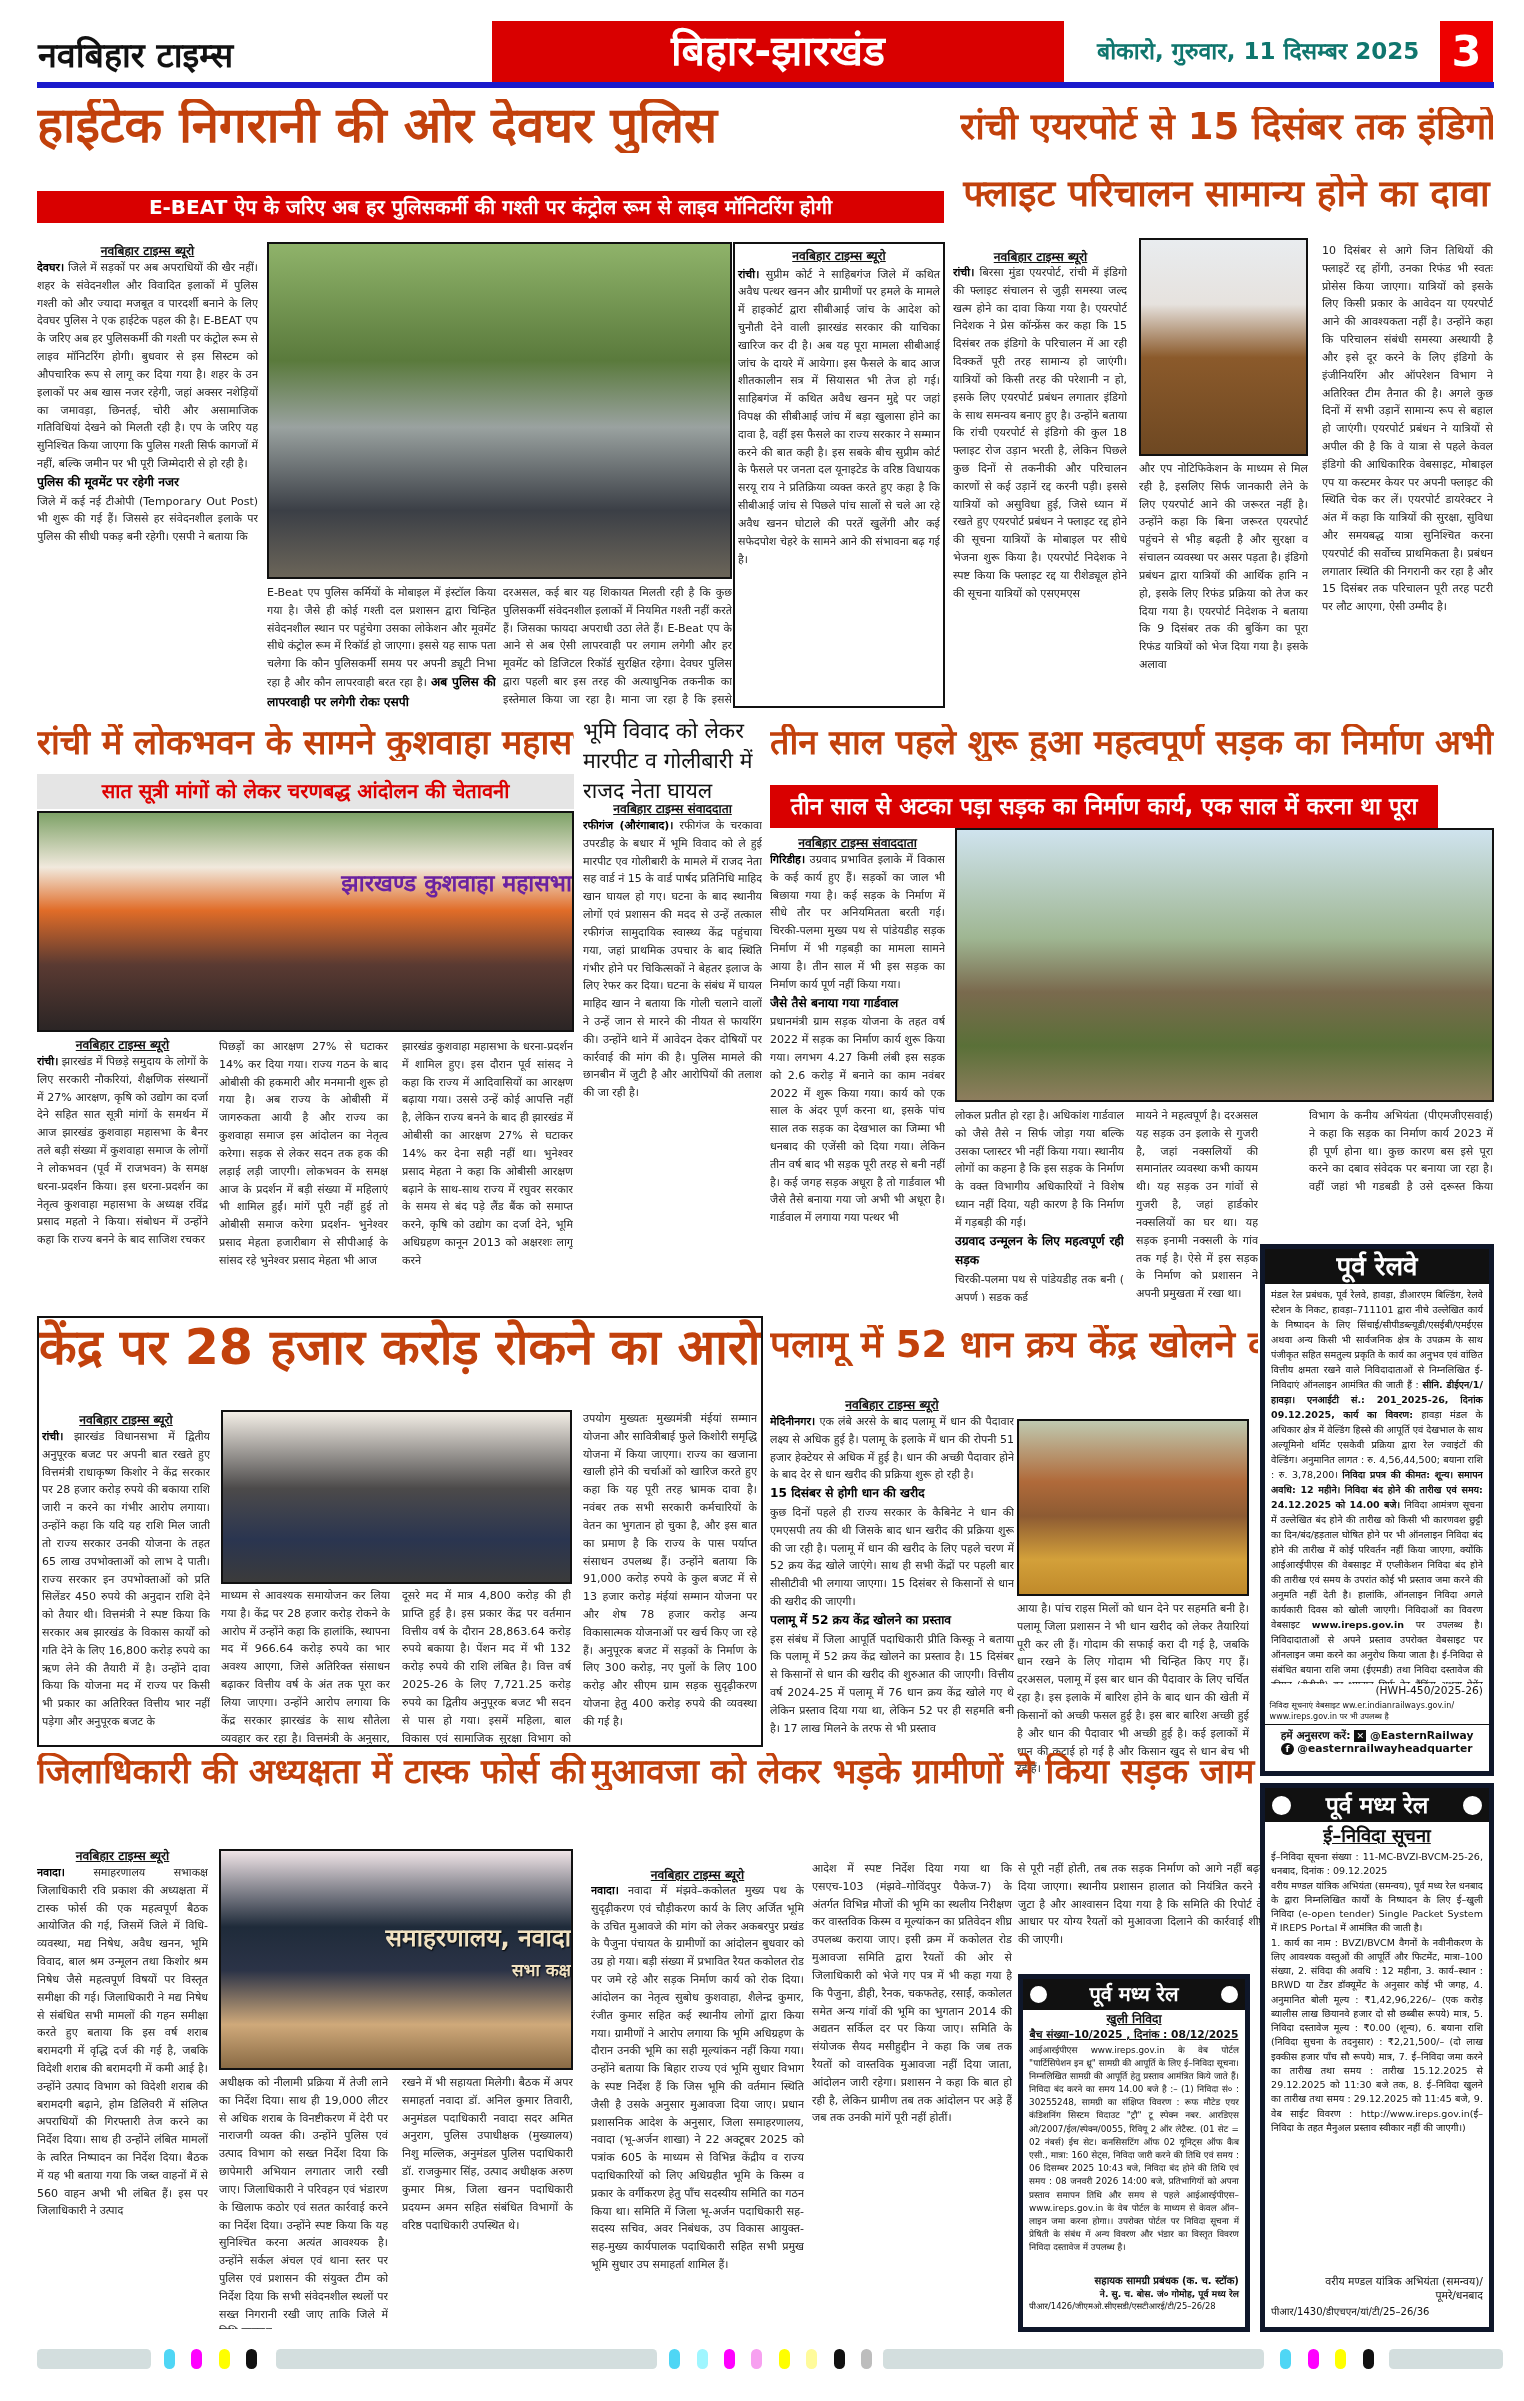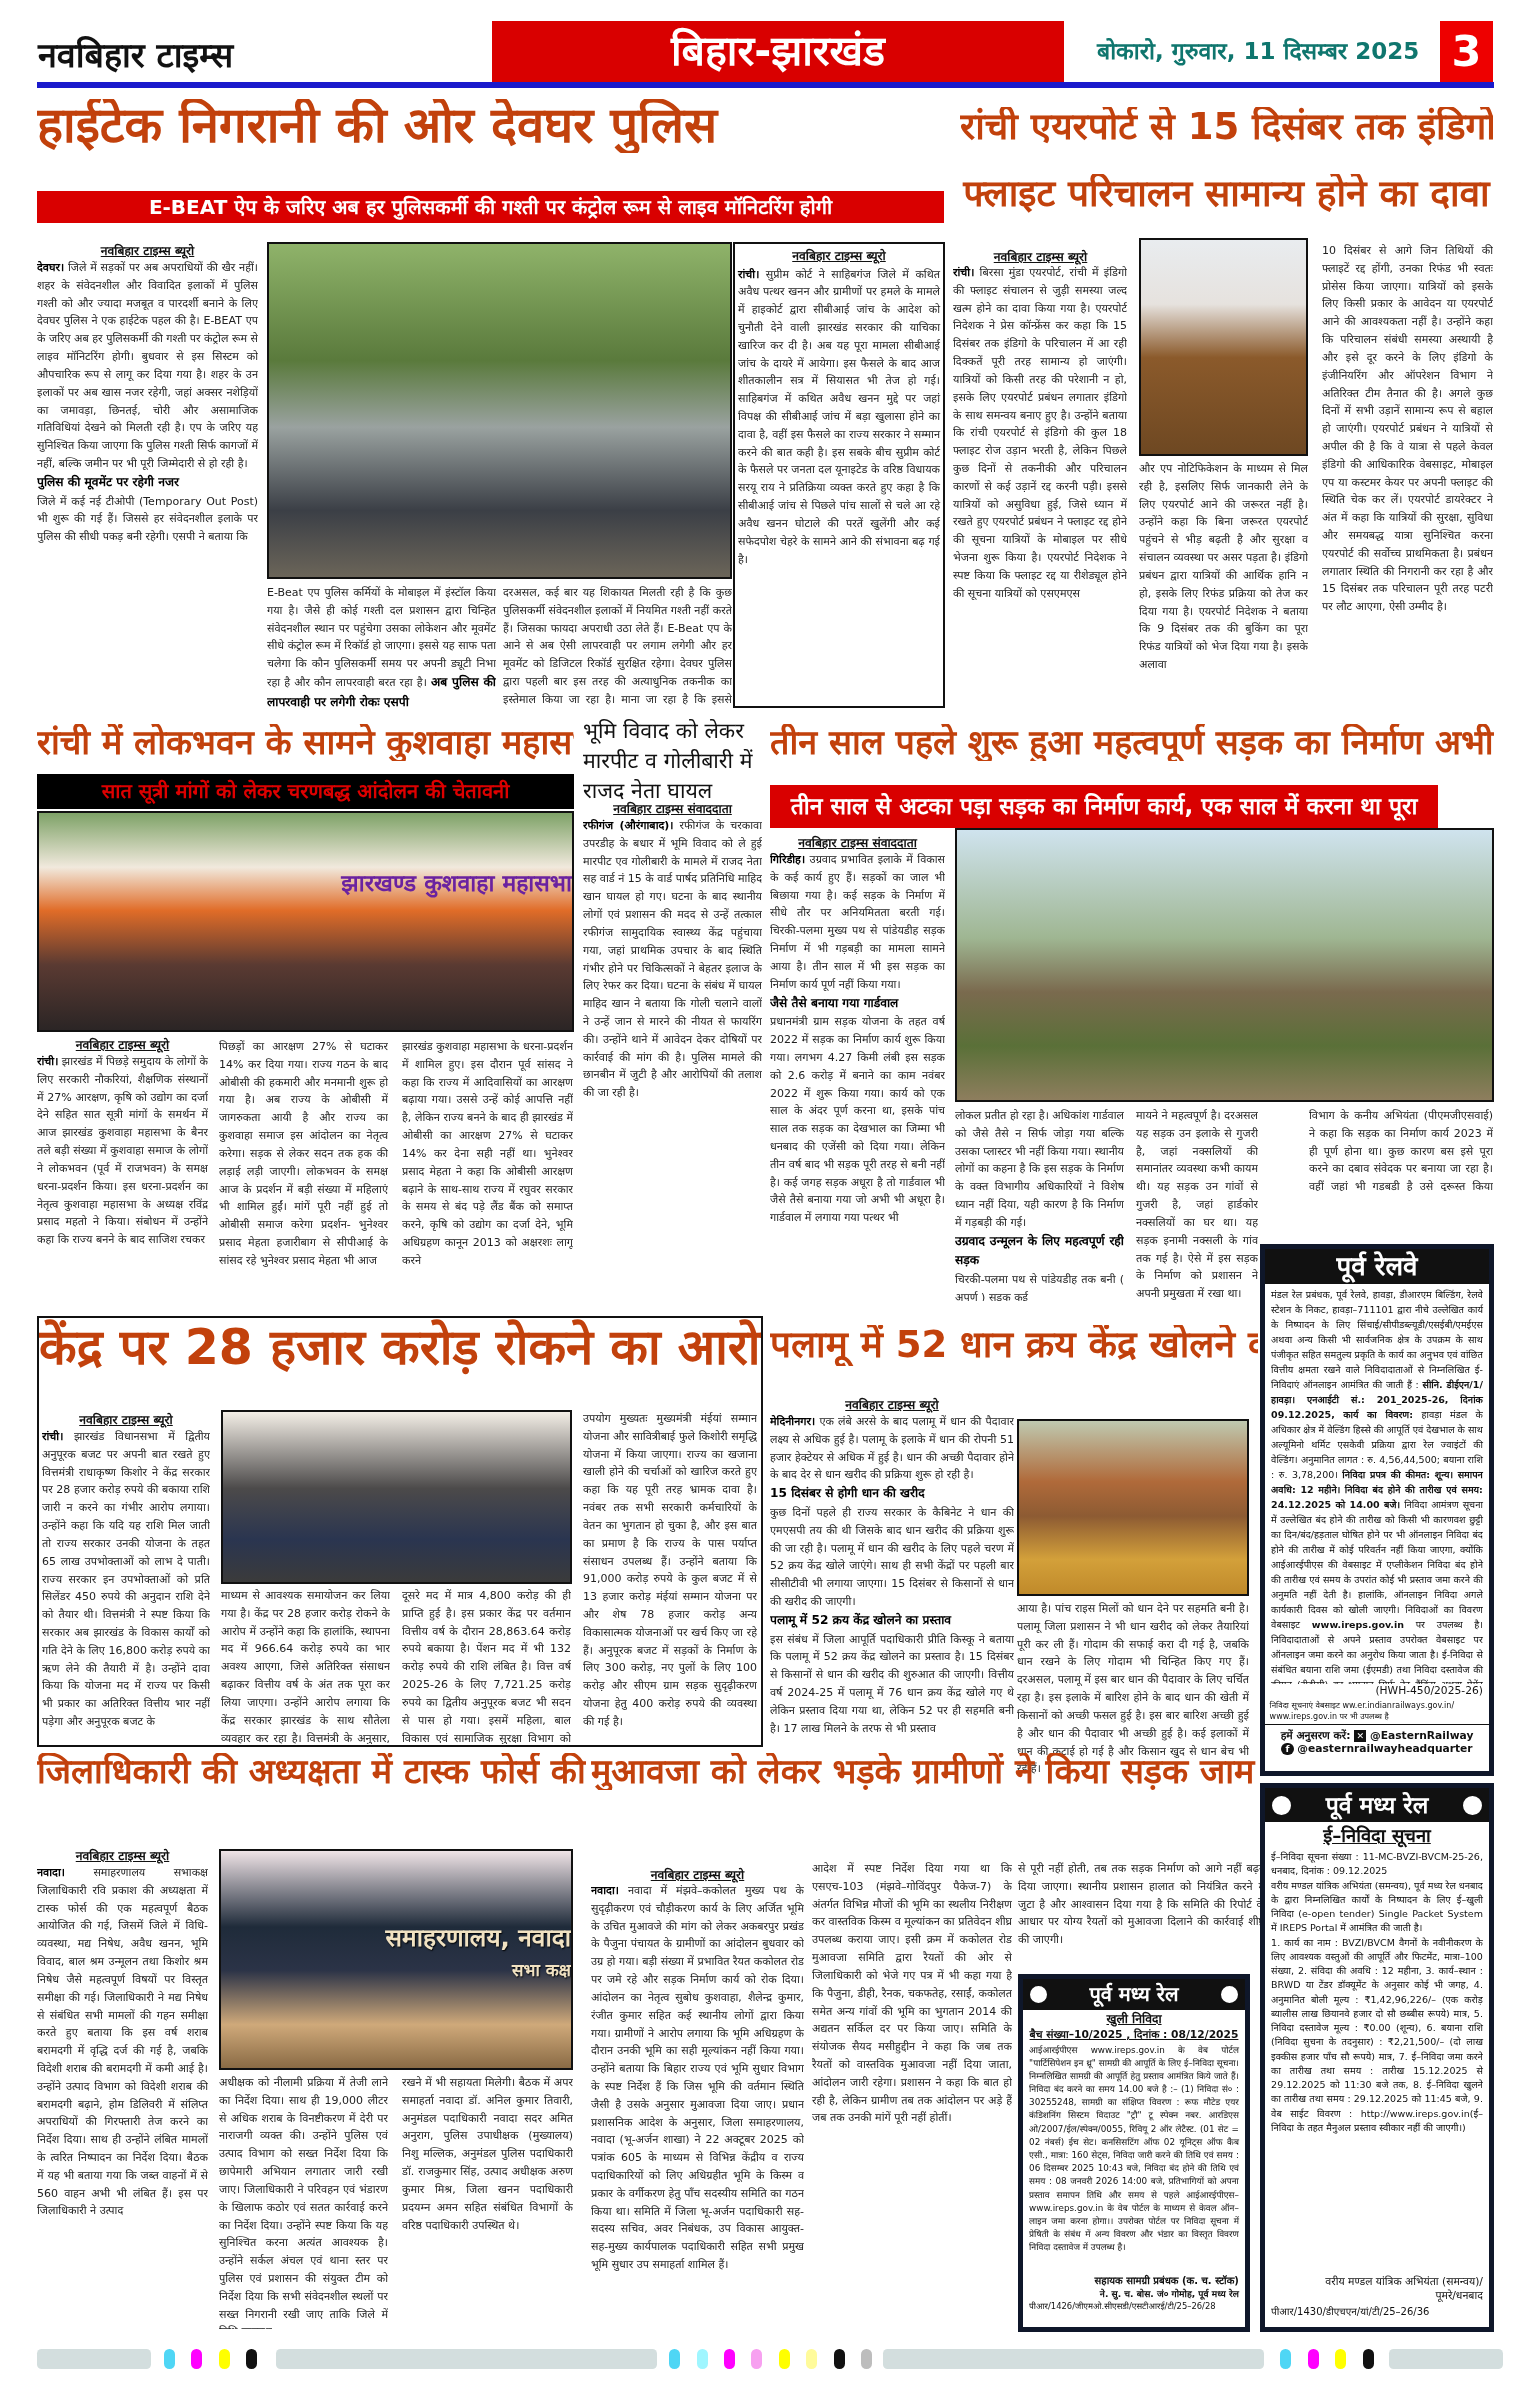--- a/index.html
+++ b/index.html
@@ -6,21 +6,21 @@
 html,body{width:1524px;height:2401px;background:#fff;overflow:hidden}
 body{font-family:"DejaVu Sans","Liberation Sans",sans-serif;color:#111;position:relative}
 .abs{position:absolute}
 .mast-name{left:38px;top:30.5px;font-size:34px;font-weight:bold;color:#111}
 .mast-section{left:492px;top:21.3px;width:572px;height:61px;background:#d90000;color:#fff;font-size:41px;font-weight:bold;text-align:center;line-height:61px}
 .mast-date{left:1097px;top:34px;font-size:23px;font-weight:bold;color:#0f766e}
 .mast-page{left:1440px;top:21.3px;width:53px;height:61px;background:#e00;color:#fff;font-size:43px;font-weight:bold;text-align:center;line-height:61px}
 .mast-rule{left:37px;top:82px;width:1457px;height:6.1px;background:#1a1acc}
 .hl{font-weight:bold;color:#c2410c;white-space:nowrap;overflow:hidden;line-height:1.1}
 .bar{background:#d90000;color:#fff;font-weight:bold;text-align:center;white-space:nowrap;overflow:hidden}
-.bar.beige{background:#000000;color:#d00}
+.bar.beige{background:#e5e5e5;color:#d00}
 .byline{font-weight:bold;text-decoration:underline;text-align:center;font-size:12.2px;color:#111}
 .body{font-size:11px;line-height:1.62;text-align:justify;color:#222;overflow:hidden}
 .body b{color:#000}
 .photo{border:2.3px solid #111;overflow:hidden}
 .ph-bike{background:linear-gradient(180deg,#8fb36a 0%,#5a7a3c 35%,#9aa2a0 55%,#3b3f46 80%,#6b6559 100%)}
 .ph-man{background:linear-gradient(180deg,#e9ecef 0%,#e6e2de 30%,#8b5a2b 55%,#6e4822 100%)}
 .ph-crowd{background:linear-gradient(180deg,#7ea267 0%,#f1e9dd 25%,#e06c28 45%,#5a3a32 70%,#2b2525 100%)}
 .ph-road{background:linear-gradient(180deg,#cfe3ee 0%,#9fb692 40%,#7a6a4e 60%,#5a7038 80%,#8e7e5e 100%)}
 .ph-cm{background:linear-gradient(180deg,#f3eee6 0%,#4c4a4a 45%,#2a3550 75%,#3b3b3b 100%)}
 .ph-paddy{background:linear-gradient(180deg,#bfc9b0 0%,#b06a3a 35%,#8d5b33 55%,#d3a03a 80%,#c08a2a 100%)}

